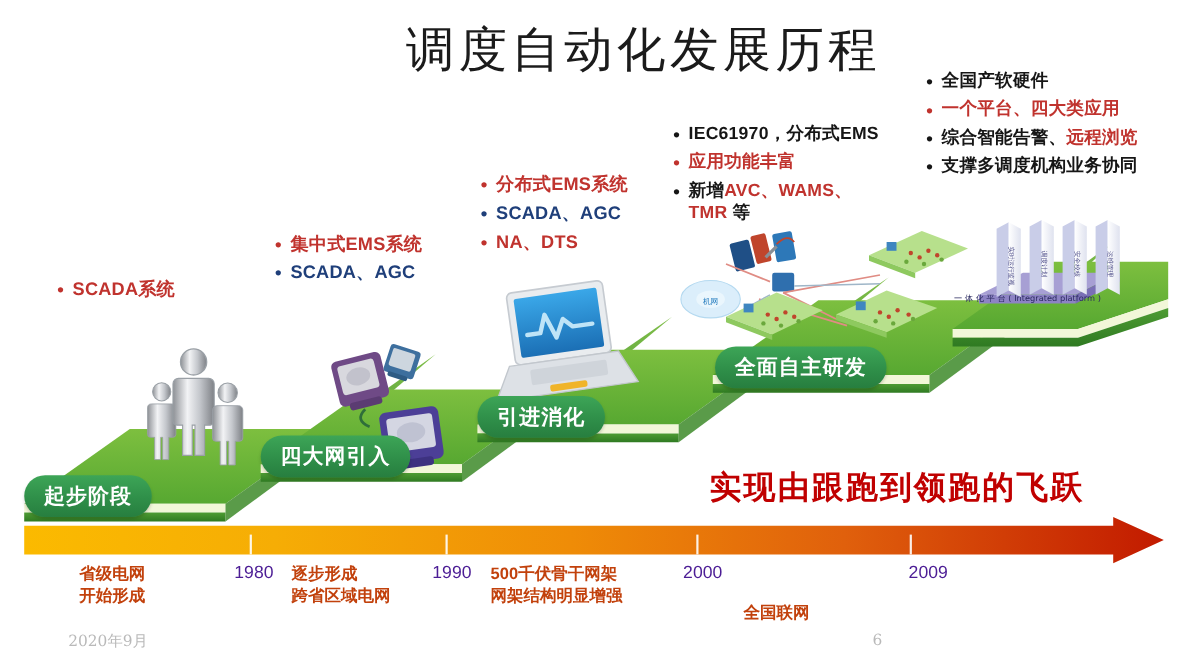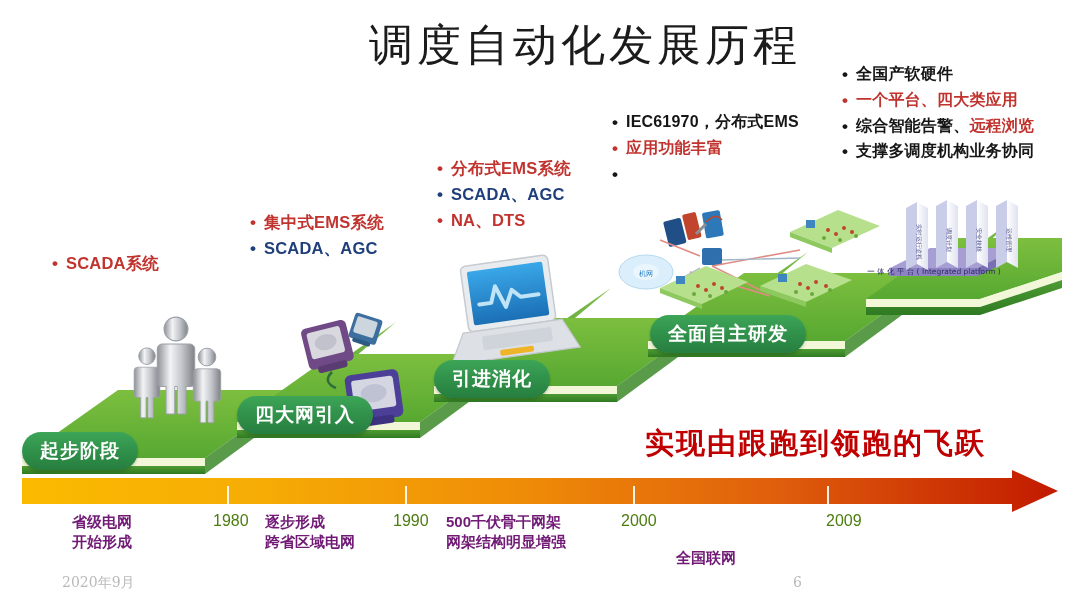--- a/index.html
+++ b/index.html
@@ -65,24 +65,24 @@
     position:absolute;left:645px;top:424px;
     font-family:"DejaVu Serif","Liberation Serif",serif;
     font-size:29px;font-weight:700;color:#c00000;letter-spacing:2px;
     white-space:nowrap;
   }
 
   
   .tl-item{position:absolute;top:512px;}
   .tl-year{
     position:absolute;top:512px;
-    font-size:16px;color:#4d7c0f;font-family:"Liberation Sans",sans-serif;
+    font-size:16px;color:#4c1d95;font-family:"Liberation Sans",sans-serif;
   }
   .tl-txt{
-    font-size:15px;color:#701a75;font-weight:700;line-height:1.35;white-space:nowrap;
+    font-size:15px;color:#c2410c;font-weight:700;line-height:1.35;white-space:nowrap;
   }
 
   
   .footer{position:absolute;left:0;bottom:12px;width:864px;height:22px;text-decoration:underline;}
   .f-left{position:absolute;left:62px;top:0;font-size:14px;color:#b9b9b9;
           font-family:"DejaVu Serif","Liberation Serif",serif;}
   .f-mid{position:absolute;left:0;top:0;width:1080px;text-align:center;font-size:14px;color:#b9b9b9;
          font-family:"DejaVu Serif","Liberation Serif",serif;}
   .f-right{position:absolute;right:62px;top:0;font-size:14px;color:#b9b9b9;
            font-family:"DejaVu Serif","Liberation Serif",serif;}
@@ -371,20 +371,21 @@
     <div class="brow">
       <span class="bdot dark">•</span>
       <span class="btxt dark">IEC61970，分布式EMS</span>
     </div>
     <div class="brow">
       <span class="bdot red">•</span>
       <span class="btxt red">应用功能丰富</span>
     </div>
     <div class="brow">
       <span class="bdot dark">•</span>
+      <span class="btxt"><span class="dark">新增</span><span class="red">AVC、WAMS、</span><span class="sub"><span class="red">TMR </span><span class="dark">等</span></span></span>
     </div>
   </div>
 
   <div class="bgroup g5">
     <div class="brow">
       <span class="bdot dark">•</span>
       <span class="btxt dark">全国产软硬件</span>
     </div>
     <div class="brow">
       <span class="bdot red">•</span>

